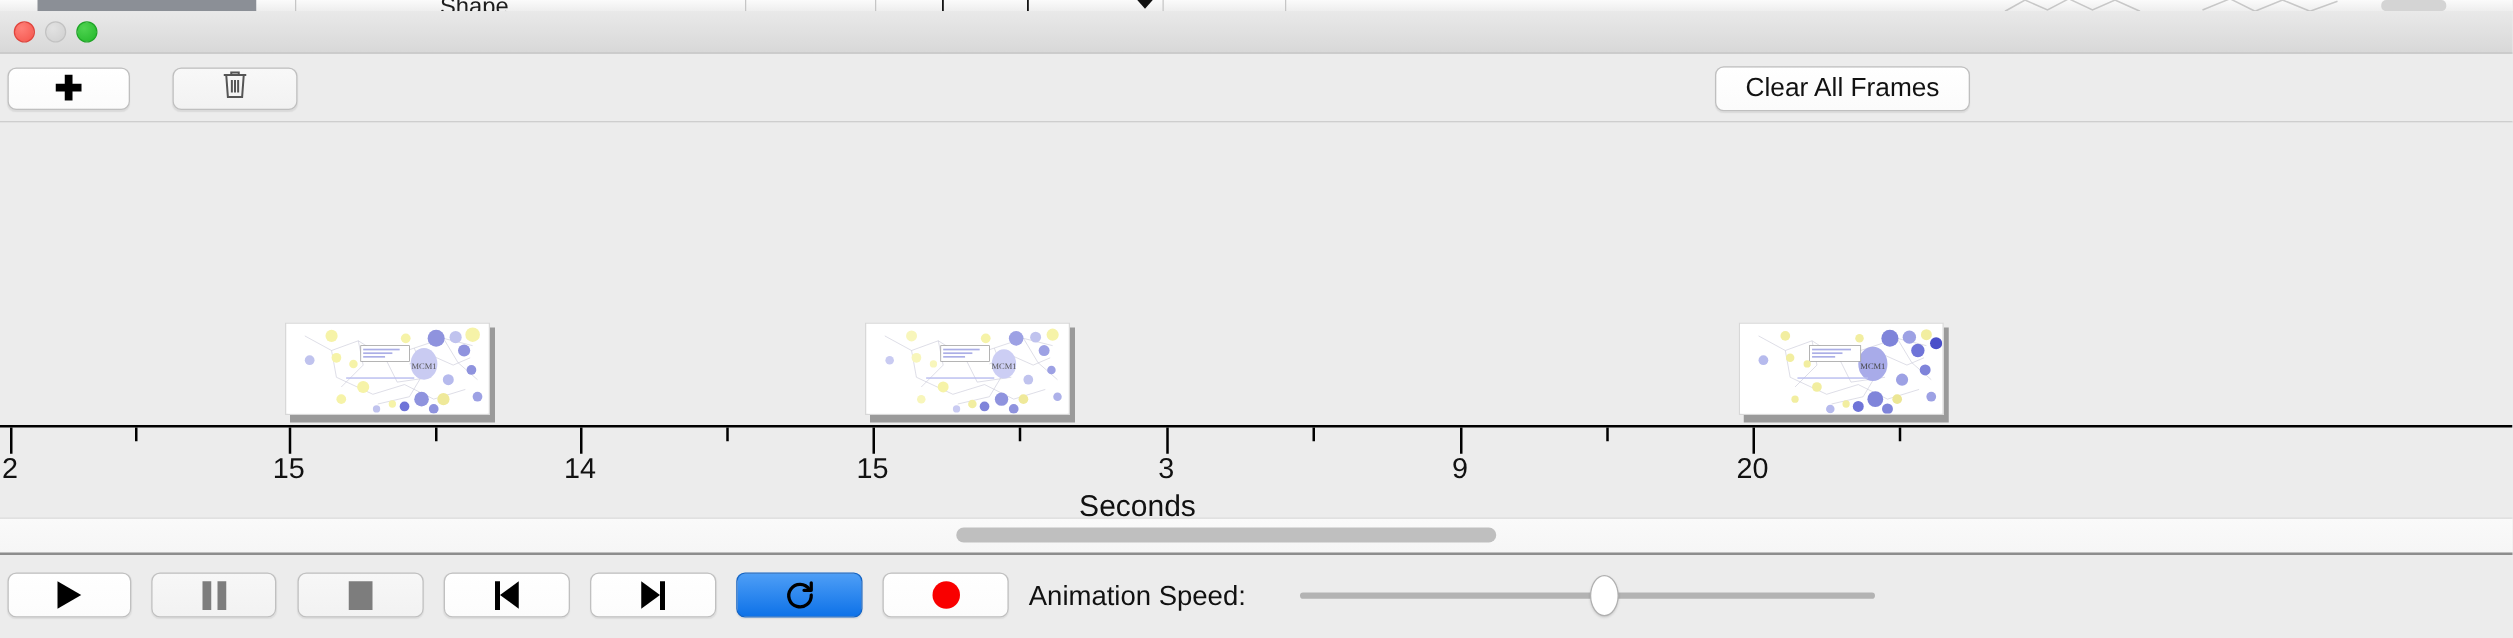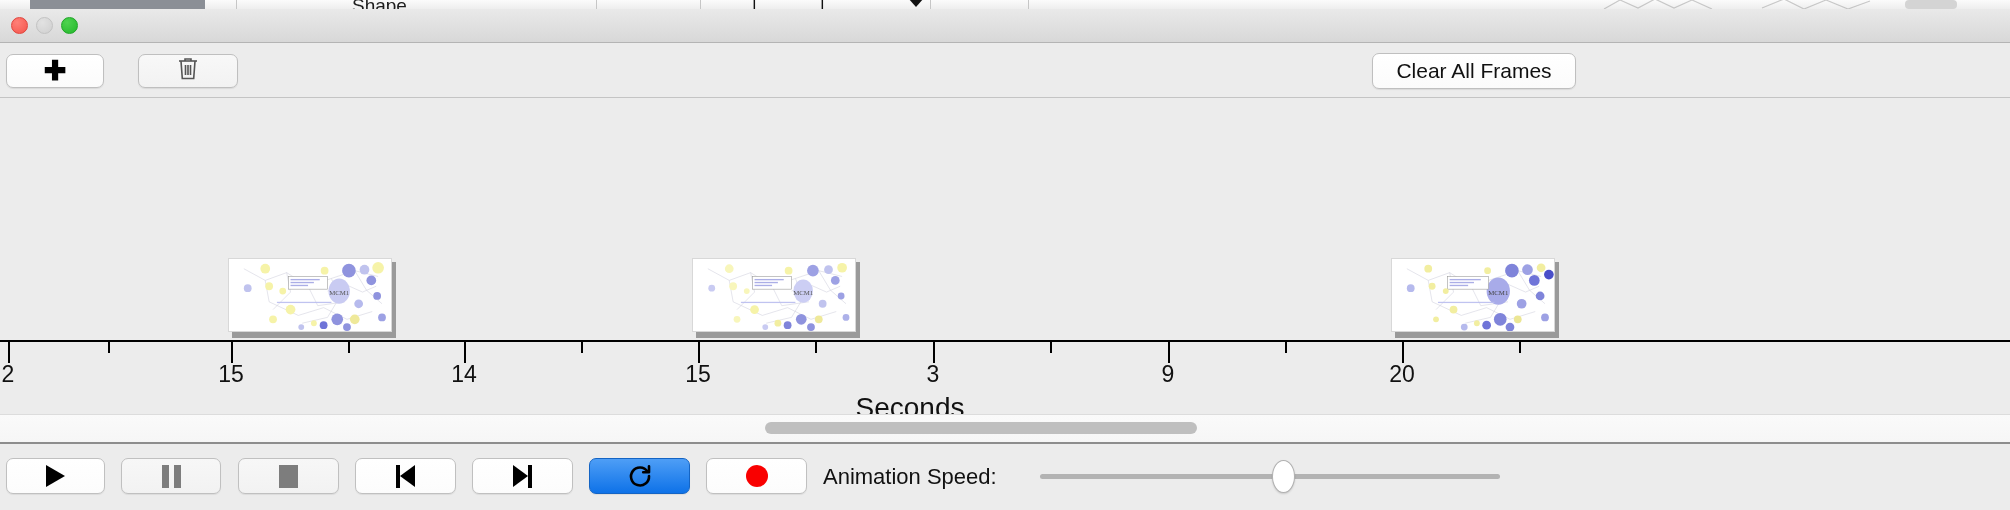--- a/index.html
+++ b/index.html
@@ -132,21 +132,21 @@
   .tick.minor { height: 11px; }
   .tick-label {
     position: absolute; top: 263px;
     font-size: 23px; color: #111;
     transform: translateX(-50%);
     white-space: nowrap;
   }
   .axis-title {
     position: absolute; top: 294px; left: 0; width: 2010px;
     text-align: center;
-    font-size: 28px; color: #111;
+    font-size: 24px; color: #111;
   }
   .axis-title-inner { display:inline-block; margin-left: -190px; }
 
   
   .hscroll {
     position: relative; height: 30px;
     background: linear-gradient(#fafafa, #f6f6f6);
     border-top: 1px solid #dcdcdc;
     border-bottom: 2px solid #8d8d8d;
   }

